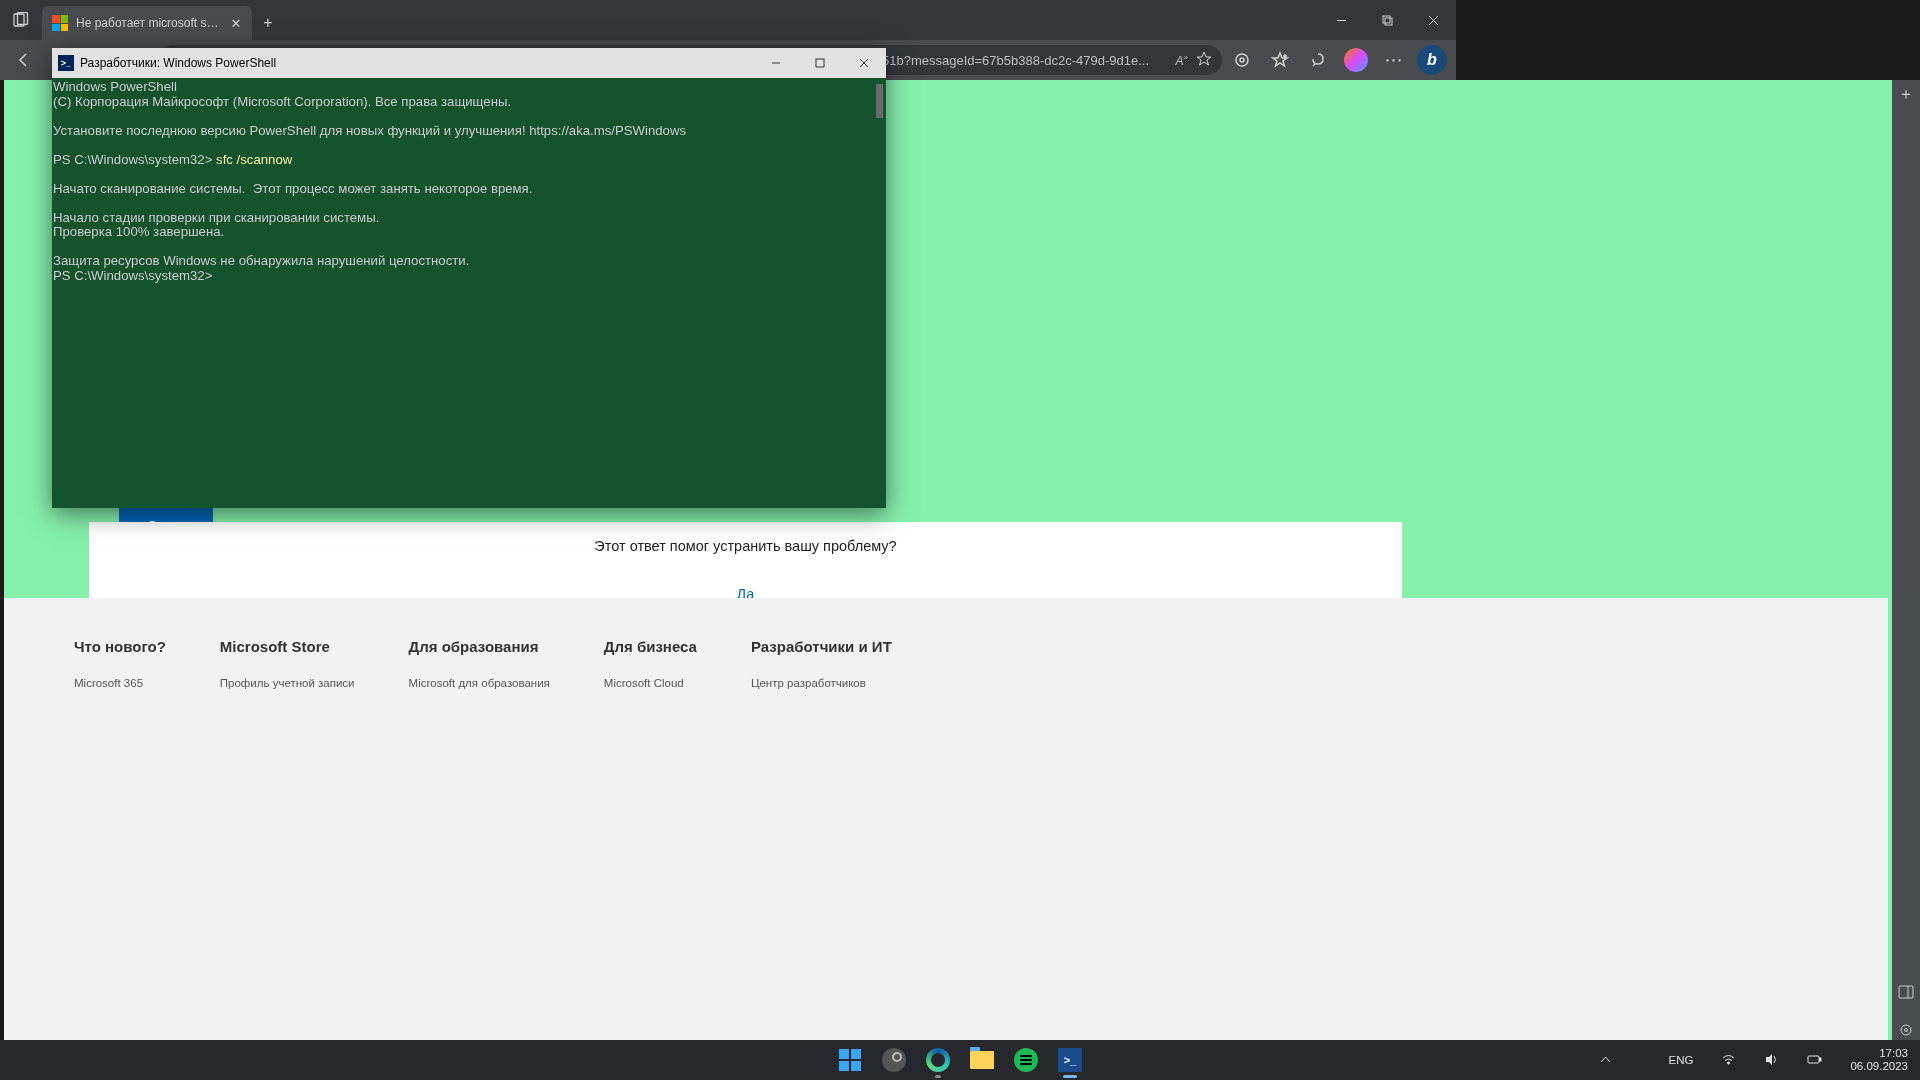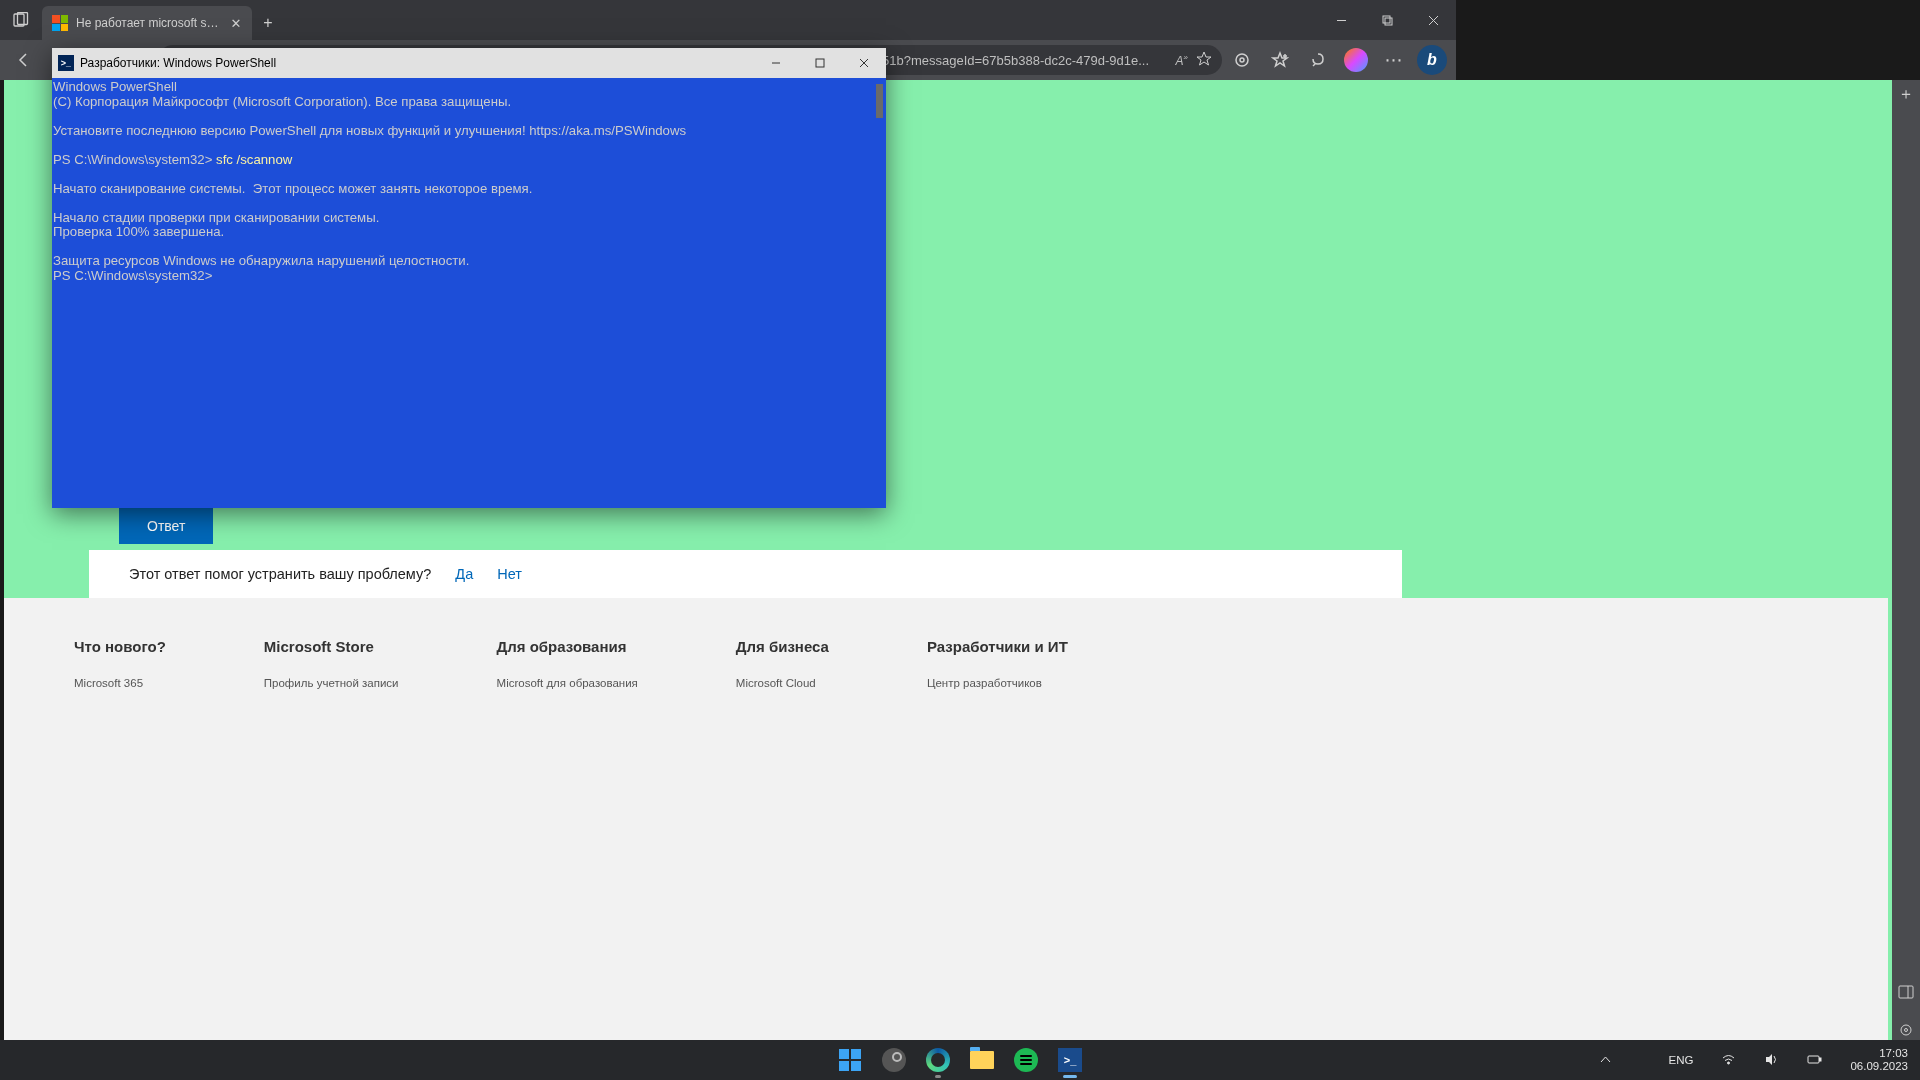--- a/index.html
+++ b/index.html
@@ -30,40 +30,40 @@
 .tb-icon svg { width:18px; height:18px; stroke:#cfcfcf; fill:none; stroke-width:1.5; }
 .avatar-grad { width:24px; height:24px; border-radius:50%; background: linear-gradient(135deg,#ff7a00,#d84aff,#4a9fff); }
 .bing-b { width:30px; height:30px; border-radius:50%; background:#1a4a7a; color:#fff; display:flex; align-items:center; justify-content:center; font-weight:bold; font-style:italic; font-size:16px; }
 
 .page-area { position: absolute; top: 80px; left: 4px; right: 4px; bottom: 40px; background:#eef1f3; overflow:hidden; }
 .page-inner { background:#86efac; margin-right:14px; height:100%; position:relative; }
 .page-scroll { position:absolute; right:0; top:0; bottom:0; width:14px; background:#f0f0f0; }
 .page-scroll .thumb { position:absolute; left:2px; right:2px; top:530px; height:120px; background:#c0c0c0; border-radius:3px; }
 .page-scroll .arrow { position:absolute; left:0; right:0; height:14px; display:flex; align-items:center; justify-content:center; color:#666; font-size:9px; }
 .blue-btn { background:#0067b8; color:#fff; border:none; padding: 10px 28px; font-size:14px; position:absolute; left:115px; top:428px; }
-.helpful { position:absolute; left:85px; top:470px; right:500px; background:#fff; padding:16px 40px; display:flex; align-items:center; gap:24px; font-size:14.5px; color:#222; }
+.helpful { position:absolute; left:85px; top:442px; right:500px; background:#fff; padding:16px 40px; display:flex; align-items:center; gap:32px; font-size:14.5px; color:#222;flex-direction:column; }
 .helpful .yes, .helpful .no { color:#0067b8; }
-.footer-area { position:absolute; left:0; right:14px; top:518px; bottom:0; background:#f2f2f2; padding: 40px 70px 0; display:flex; gap: 98px; color:#555; font-size:12.5px; }
+.footer-area { position:absolute; left:0; right:14px; top:518px; bottom:0; background:#f2f2f2; padding: 40px 70px 0; display:flex; gap: 54px; color:#555; font-size:12.5px; }
 .footer-col h4 { font-size:15px; font-weight:600; color:#333; margin-bottom:22px; }
 .footer-col a { display:block; color:#555; text-decoration:none; font-size:11.5px; }
 
 
 .edge-side { position:absolute; right:0; top:80px; bottom:40px; width: 28px; background:#4a4b4f; display:flex; flex-direction:column; align-items:center; padding-top:4px; gap:18px; }
 .edge-side > div { width:20px; height:20px; color:#cfcfcf; display:flex; align-items:center; justify-content:center; }
 .edge-side svg { width:16px; height:16px; stroke:#cfcfcf; fill:none; }
 .edge-side .spacer { flex:1; }
 
 
 .ps-window { position:absolute; left:52px; top:48px; width:834px; height:460px; background:#0c0c0c; box-shadow: 0 6px 24px rgba(0,0,0,.5); display:flex; flex-direction:column; }
 .ps-titlebar { height:30px; background:#e1e1e1; display:flex; align-items:center; padding-left:6px; font-size:12px; color:#000; }
 .ps-icon { width:16px; height:16px; background:#012456; color:#fff; font-size:9px; font-weight:bold; display:flex; align-items:center; justify-content:center; margin-right:6px; }
 .ps-ctrls { margin-left:auto; display:flex; height:100%; }
 .ps-ctrls > div { width:44px; display:flex; align-items:center; justify-content:center; }
 .ps-ctrls svg { width:10px; height:10px; stroke:#333; fill:none; stroke-width:1; }
-.ps-body { flex:1; background:#1d4ed8; position:relative; padding: 2px 0 0 0; }
+.ps-body { flex:1; background:#14532d; position:relative; padding: 2px 0 0 0; }
 .ps-body pre { font-family: Consolas, monospace; font-size: 13.2px; line-height: 14.5px; color:#cccccc; white-space:pre; padding-left:1px; }
 .ps-body .cmd-yellow { color:#f9f1a5; }
 .ps-scroll { position:absolute; right:0; top:0; bottom:0; width:14px; }
 .ps-scroll .thumb { position:absolute; left:4px; right:3px; top:6px; height:34px; background:#6a6a6a; }
 
 
 .taskbar { position:absolute; left:0; right:0; bottom:0; height:40px; background:#26282b; display:flex; align-items:center; }
 .tb-center { position:absolute; left:50%; transform:translateX(-50%); display:flex; gap:6px; }
 .tb-item { width:38px; height:38px; display:flex; align-items:center; justify-content:center; border-radius:4px; position:relative; }
 .tb-item.active::after { content:""; position:absolute; bottom:1px; left:12px; right:12px; height:3px; background:#76b9ed; border-radius:2px; }

